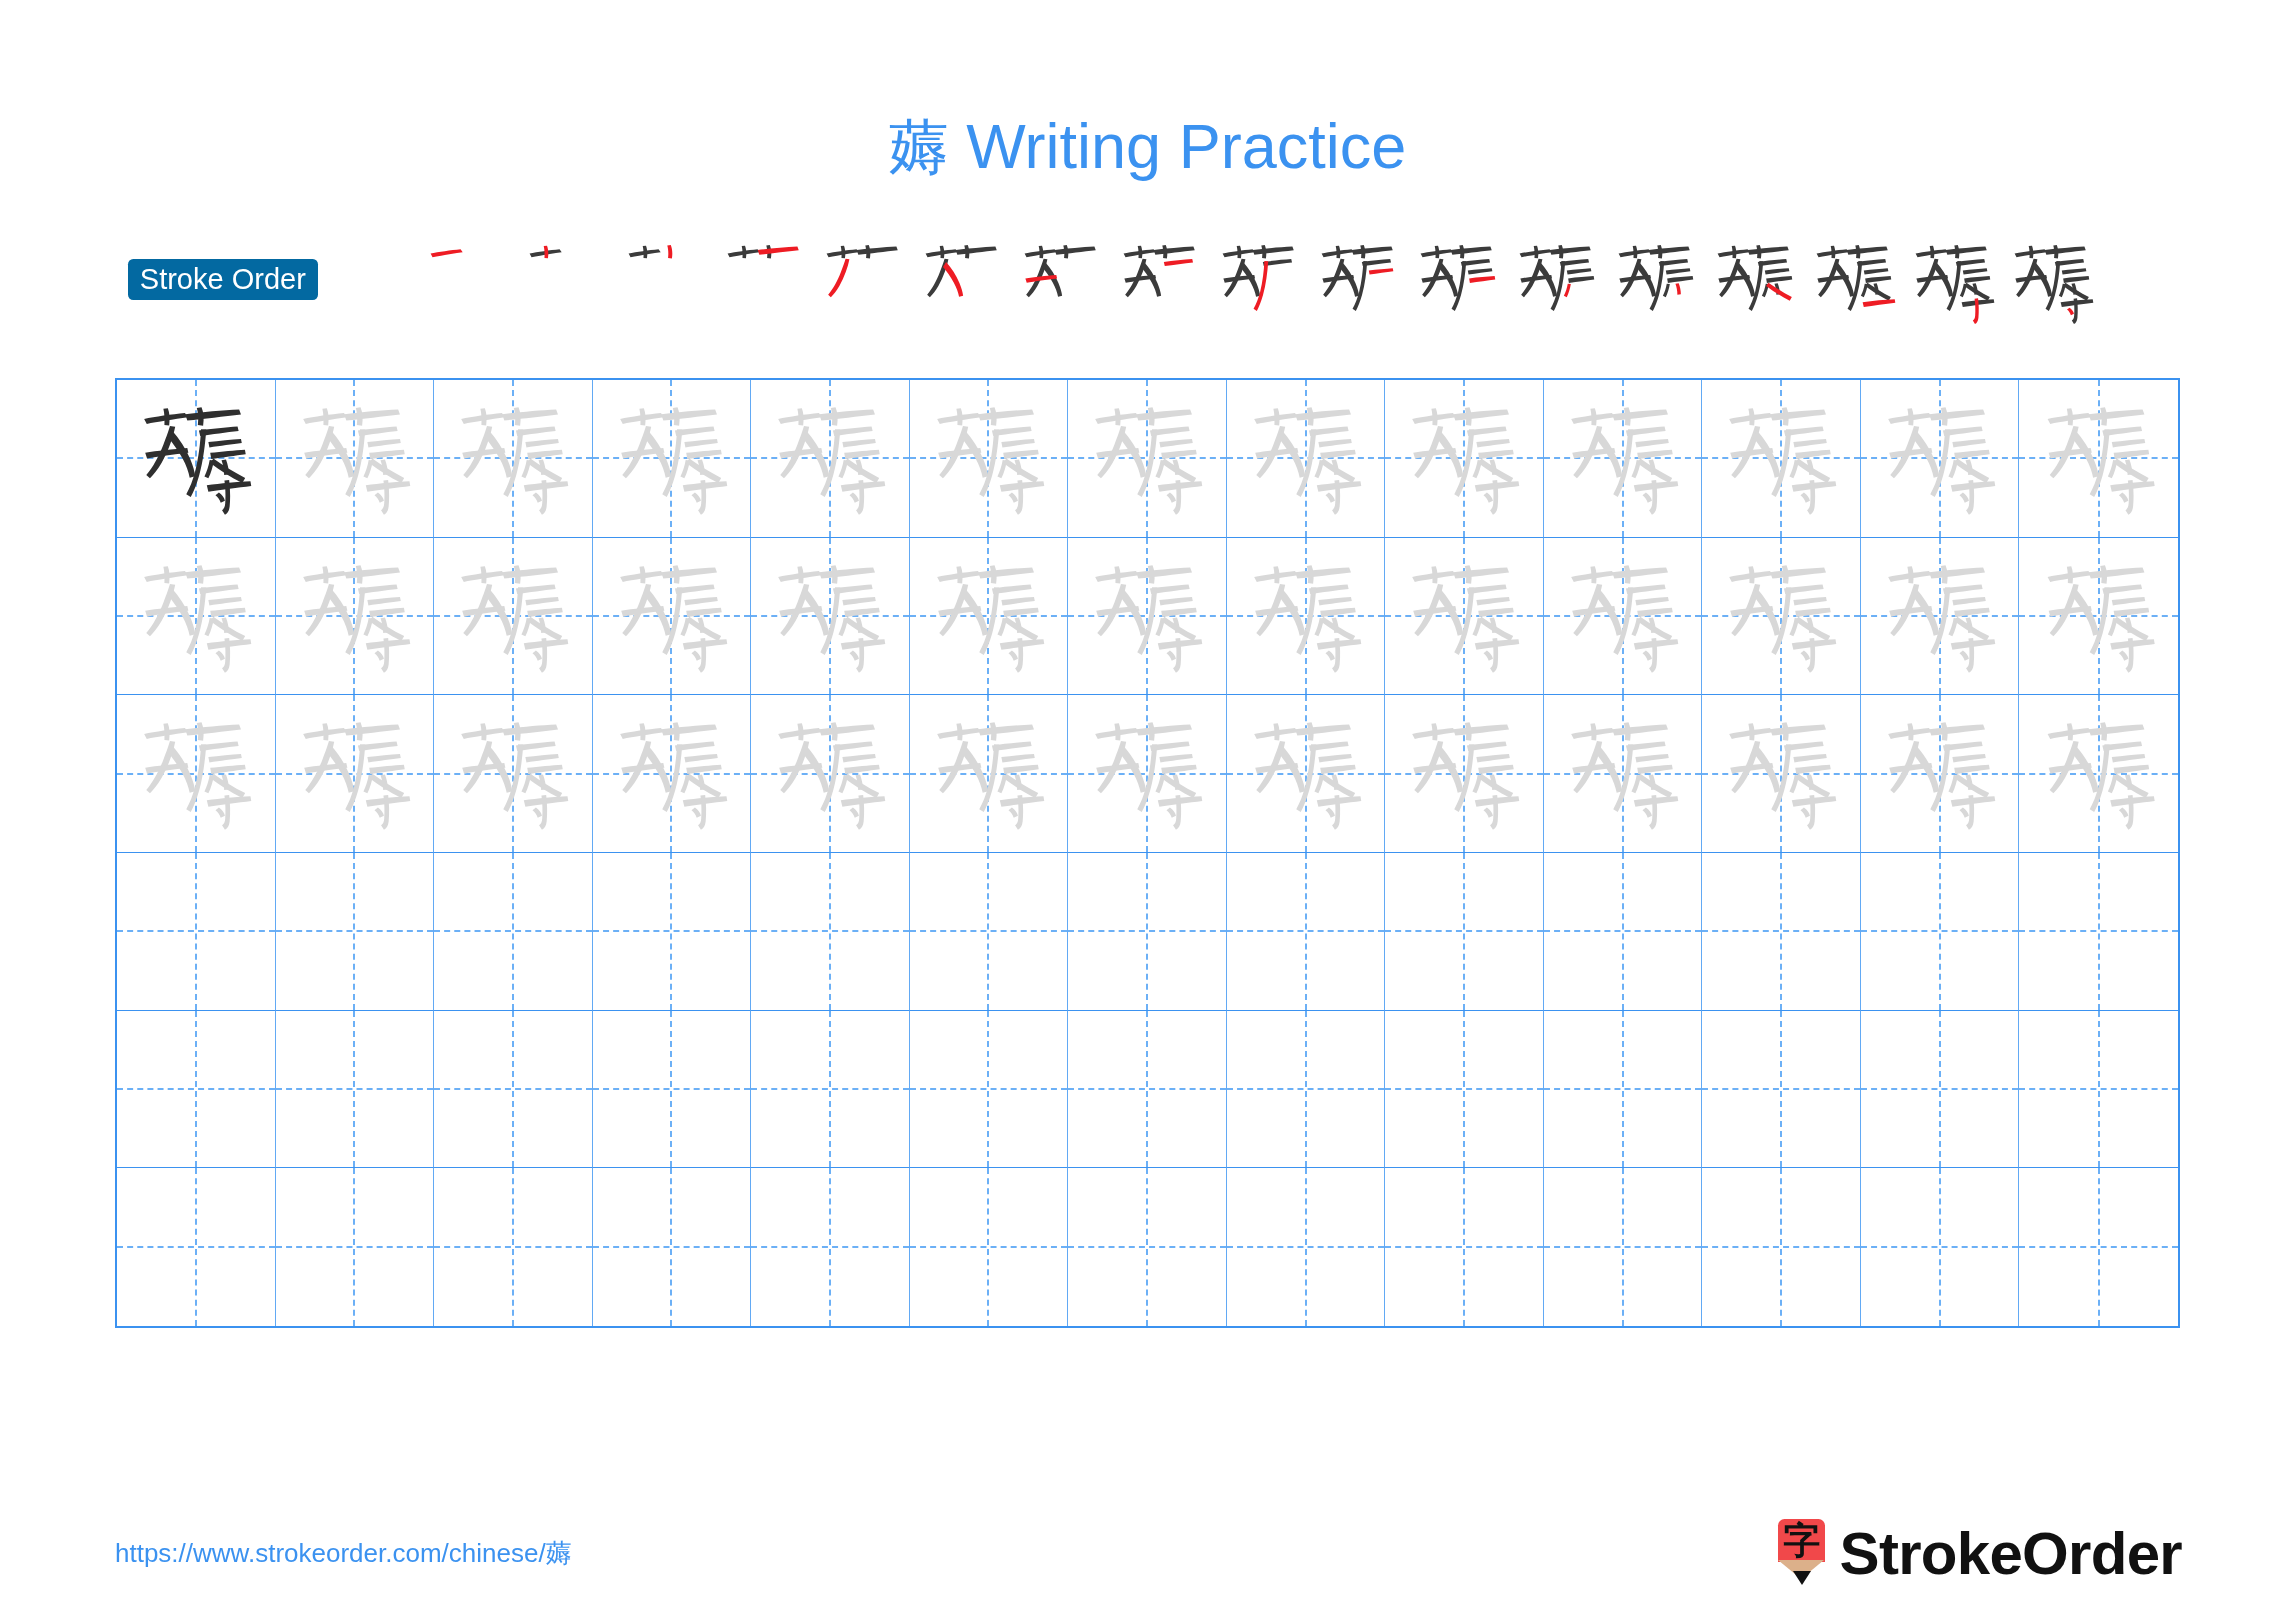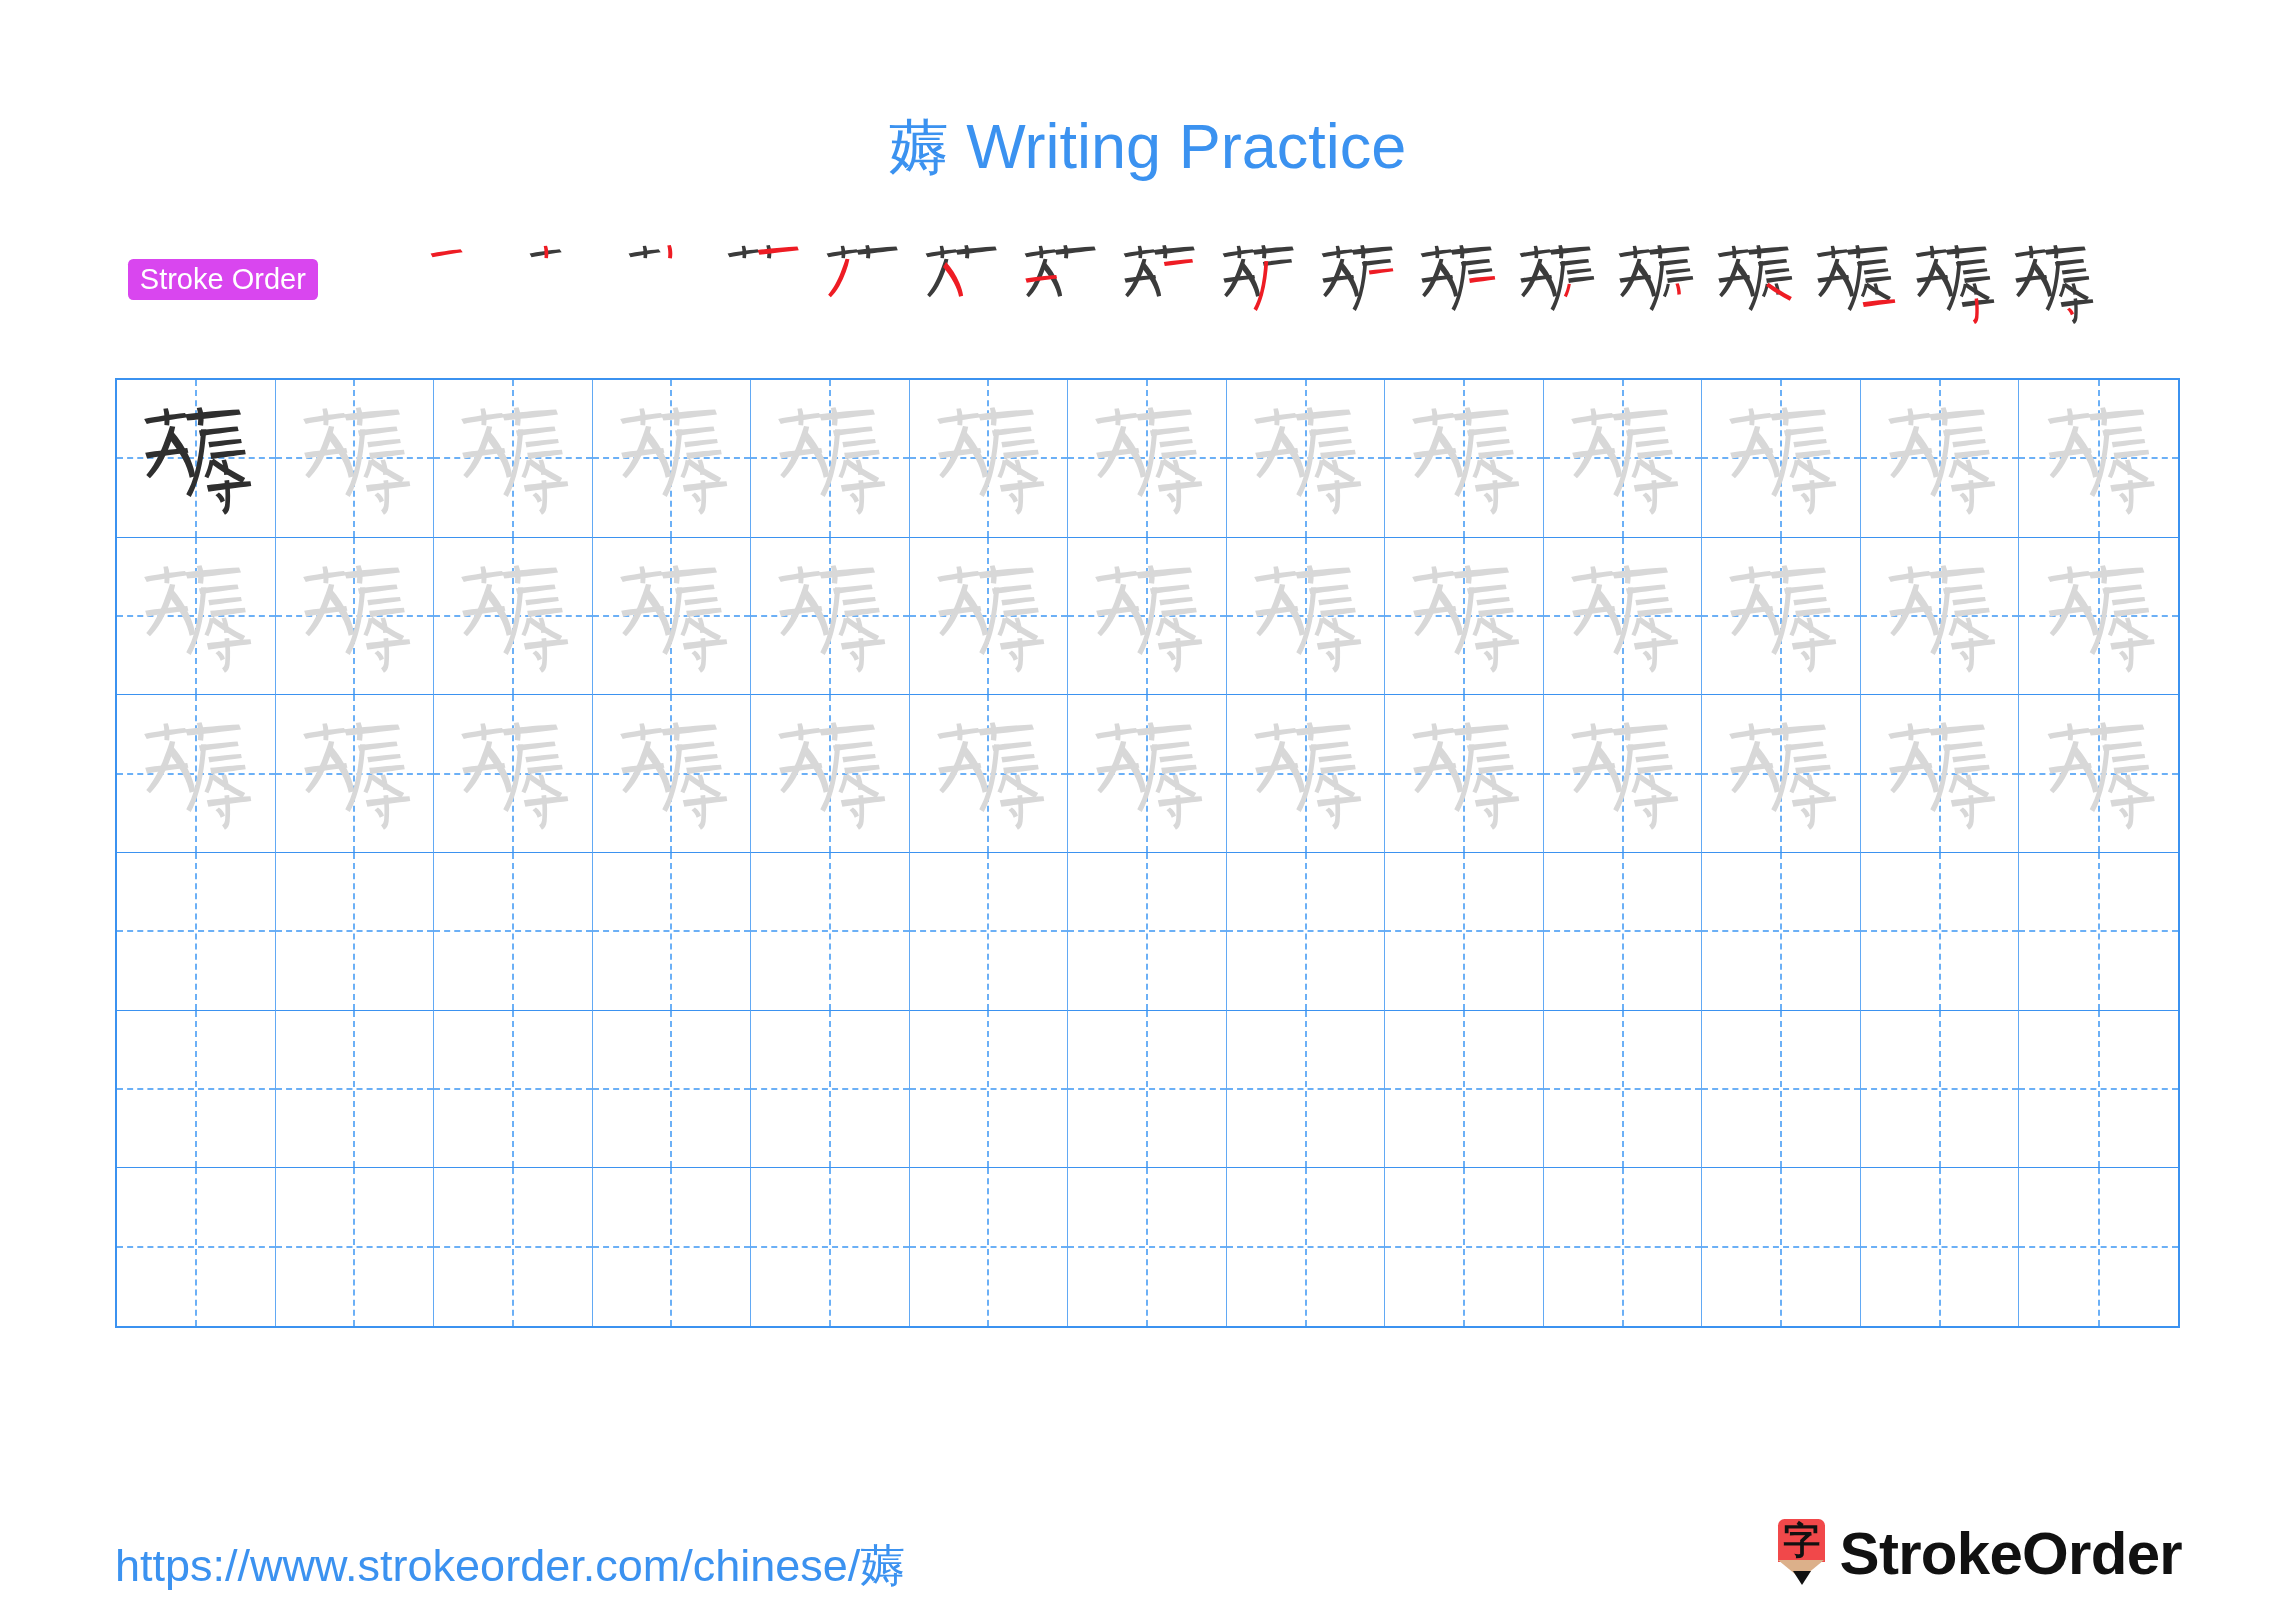--- a/index.html
+++ b/index.html
@@ -46,21 +46,21 @@
     width: 2061px;
     height: 85px;
   }
 
   .stroke-badge {
     position: absolute;
     left: 0;
     top: 9.2px;
     height: 41px;
     padding: 0 11.8px;
-    background: #d946ef;
+    background: #0369a1;
     border-radius: 5.2px;
     color: #ffffff;
     font-size: 29px;
     line-height: 41px;
     font-weight: 400;
     white-space: nowrap;
   }
 
   .stroke-list {
     position: absolute;
@@ -132,21 +132,21 @@
     z-index: 2;
   }
   .cell .glyph svg { width: 86%; height: 86%; display: block; }
 
   
   .footer-url {
     position: absolute;
     left: 115px;
     top: 1536px;
     color: #3b92f0;
-    font-size: 45px;
+    font-size: 26px;
     font-weight: 400;
     white-space: nowrap;
     text-align: center;
   }
   .footer-url .han { font-family: "DejaVu Sans", sans-serif; }
 
   .brand {
     position: absolute;
     right: 113px;
     top: 1517px;

